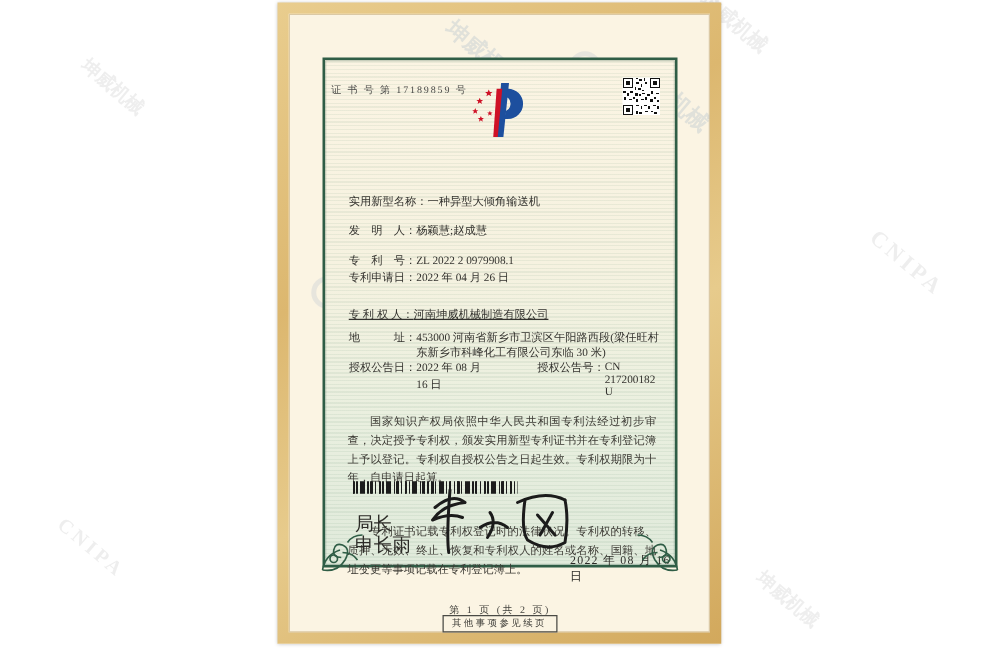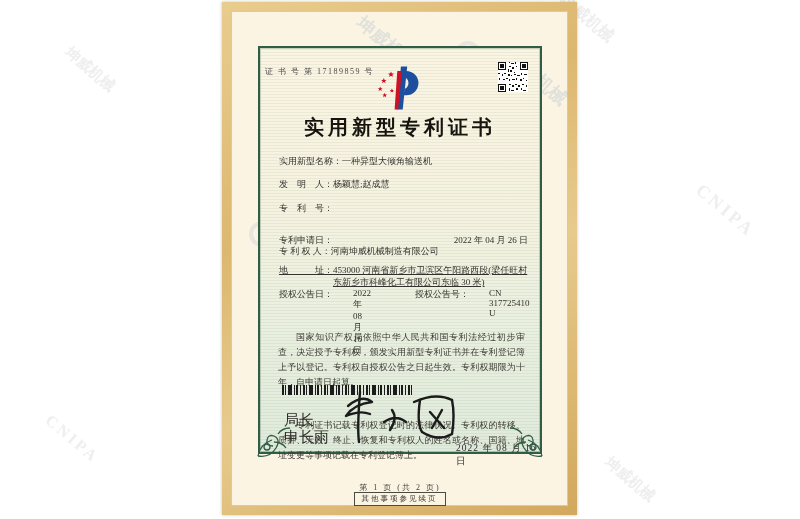--- a/index.html
+++ b/index.html
@@ -34,21 +34,21 @@
   .qr { position:absolute; right:12px; top:14px; width:30px; height:30px; background:#fff; }
 
   .logo { position:absolute; left:50%; top:16px; transform:translateX(-50%); }
 
   .title { position:absolute; left:0; top:66px; width:100%; text-align:center;
            font-size:20px; font-weight:bold; letter-spacing:4px; color:#15140f; }
 
   .row { position:absolute; left:19px; right:12px; font-size:9px; color:#33322e; display:flex; }
   .row .lbl { flex:0 0 auto; white-space:pre; }
   .row .val { flex:1 1 auto; line-height:12px; }
-  .pair { display:flex;gap:20px; }
+  .pair { display:flex; }
 
   .paras { position:absolute; left:18px; right:15px; top:254px; font-size:9px; line-height:15px;
            text-align:justify; color:#3c3a34; }
   .paras p { text-indent:2em;margin-top:28px; }
 
   .barcode { position:absolute; left:22px; top:337px; width:132px; height:10px;
              background:
                repeating-linear-gradient(90deg,#1c1c1c 0 1px,transparent 1px 3px),
                repeating-linear-gradient(90deg,#1c1c1c 0 2px,transparent 2px 7px);
            }
@@ -159,53 +159,53 @@
 
           <polygon points="27,7 32,7 28,50 24,50" fill="#cf1126"></polygon>
 
           <use href="#star" transform="translate(20,11) scale(1.1)"></use>
           <use href="#star" transform="translate(12,18) scale(1.0)"></use>
           <use href="#star" transform="translate(8,27) scale(0.9)"></use>
           <use href="#star" transform="translate(13,34) scale(0.9)"></use>
           <use href="#star" transform="translate(21,29) scale(0.8)"></use>
         </svg>
 
-        <div class="title">实用新型专利证书</div>
 
         <div class="row" style="top:130px;">
           <span class="lbl">发　明　人：</span>
           <span class="val">杨颖慧;赵成慧</span>
         </div>
         <div class="row" style="top:107px;">
           <span class="lbl">实用新型名称：</span>
           <span class="val">一种异型大倾角输送机</span>
         </div>
         <div class="row" style="top:154px;">
           <span class="lbl">专　利　号：</span>
-        </div>
-        <div class="row" style="top:186px;text-align:right;">
+          <span class="val">ZL 2022 2 0979908.1</span>
+        </div>
+        <div class="row" style="top:168px;">
           <span class="lbl">专利申请日：</span>
           <span class="val">2022 年 04 月 26 日</span>
         </div>
-        <div class="row" style="top:197px;">
+        <div class="row" style="top:197px;text-decoration:underline;">
           <span class="lbl">专 利 权 人：</span>
           <span class="val">河南坤威机械制造有限公司</span>
         </div>
-        <div class="row" style="top:216px;text-decoration:underline;">
+        <div class="row" style="top:216px;">
           <span class="lbl">地　　　址：</span>
           <span class="val" style="max-width:200px;">453000 河南省新乡市卫滨区午阳路西段(梁任旺村东新乡市科峰化工有限公司东临 30 米)</span>
         </div>
         <div class="row" style="top:240px;">
           <span class="pair">
             <span class="lbl">授权公告日：</span>
             <span>2022 年 08 月 16 日</span>
           </span>
           <span class="pair" style="margin-left:44px;">
             <span class="lbl">授权公告号：</span>
-            <span>CN 317725410 U</span>
+            <span>CN 217200182 U</span>
           </span>
         </div>
 
         <div class="paras">
           <p>国家知识产权局依照中华人民共和国专利法经过初步审查，决定授予专利权，颁发实用新型专利证书并在专利登记簿上予以登记。专利权自授权公告之日起生效。专利权期限为十年，自申请日起算。</p>
           <p>专利证书记载专利权登记时的法律状况。专利权的转移、质押、无效、终止、恢复和专利权人的姓名或名称、国籍、地址变更等事项记载在专利登记簿上。</p>
         </div>
 
         <div class="barcode"></div>
 

